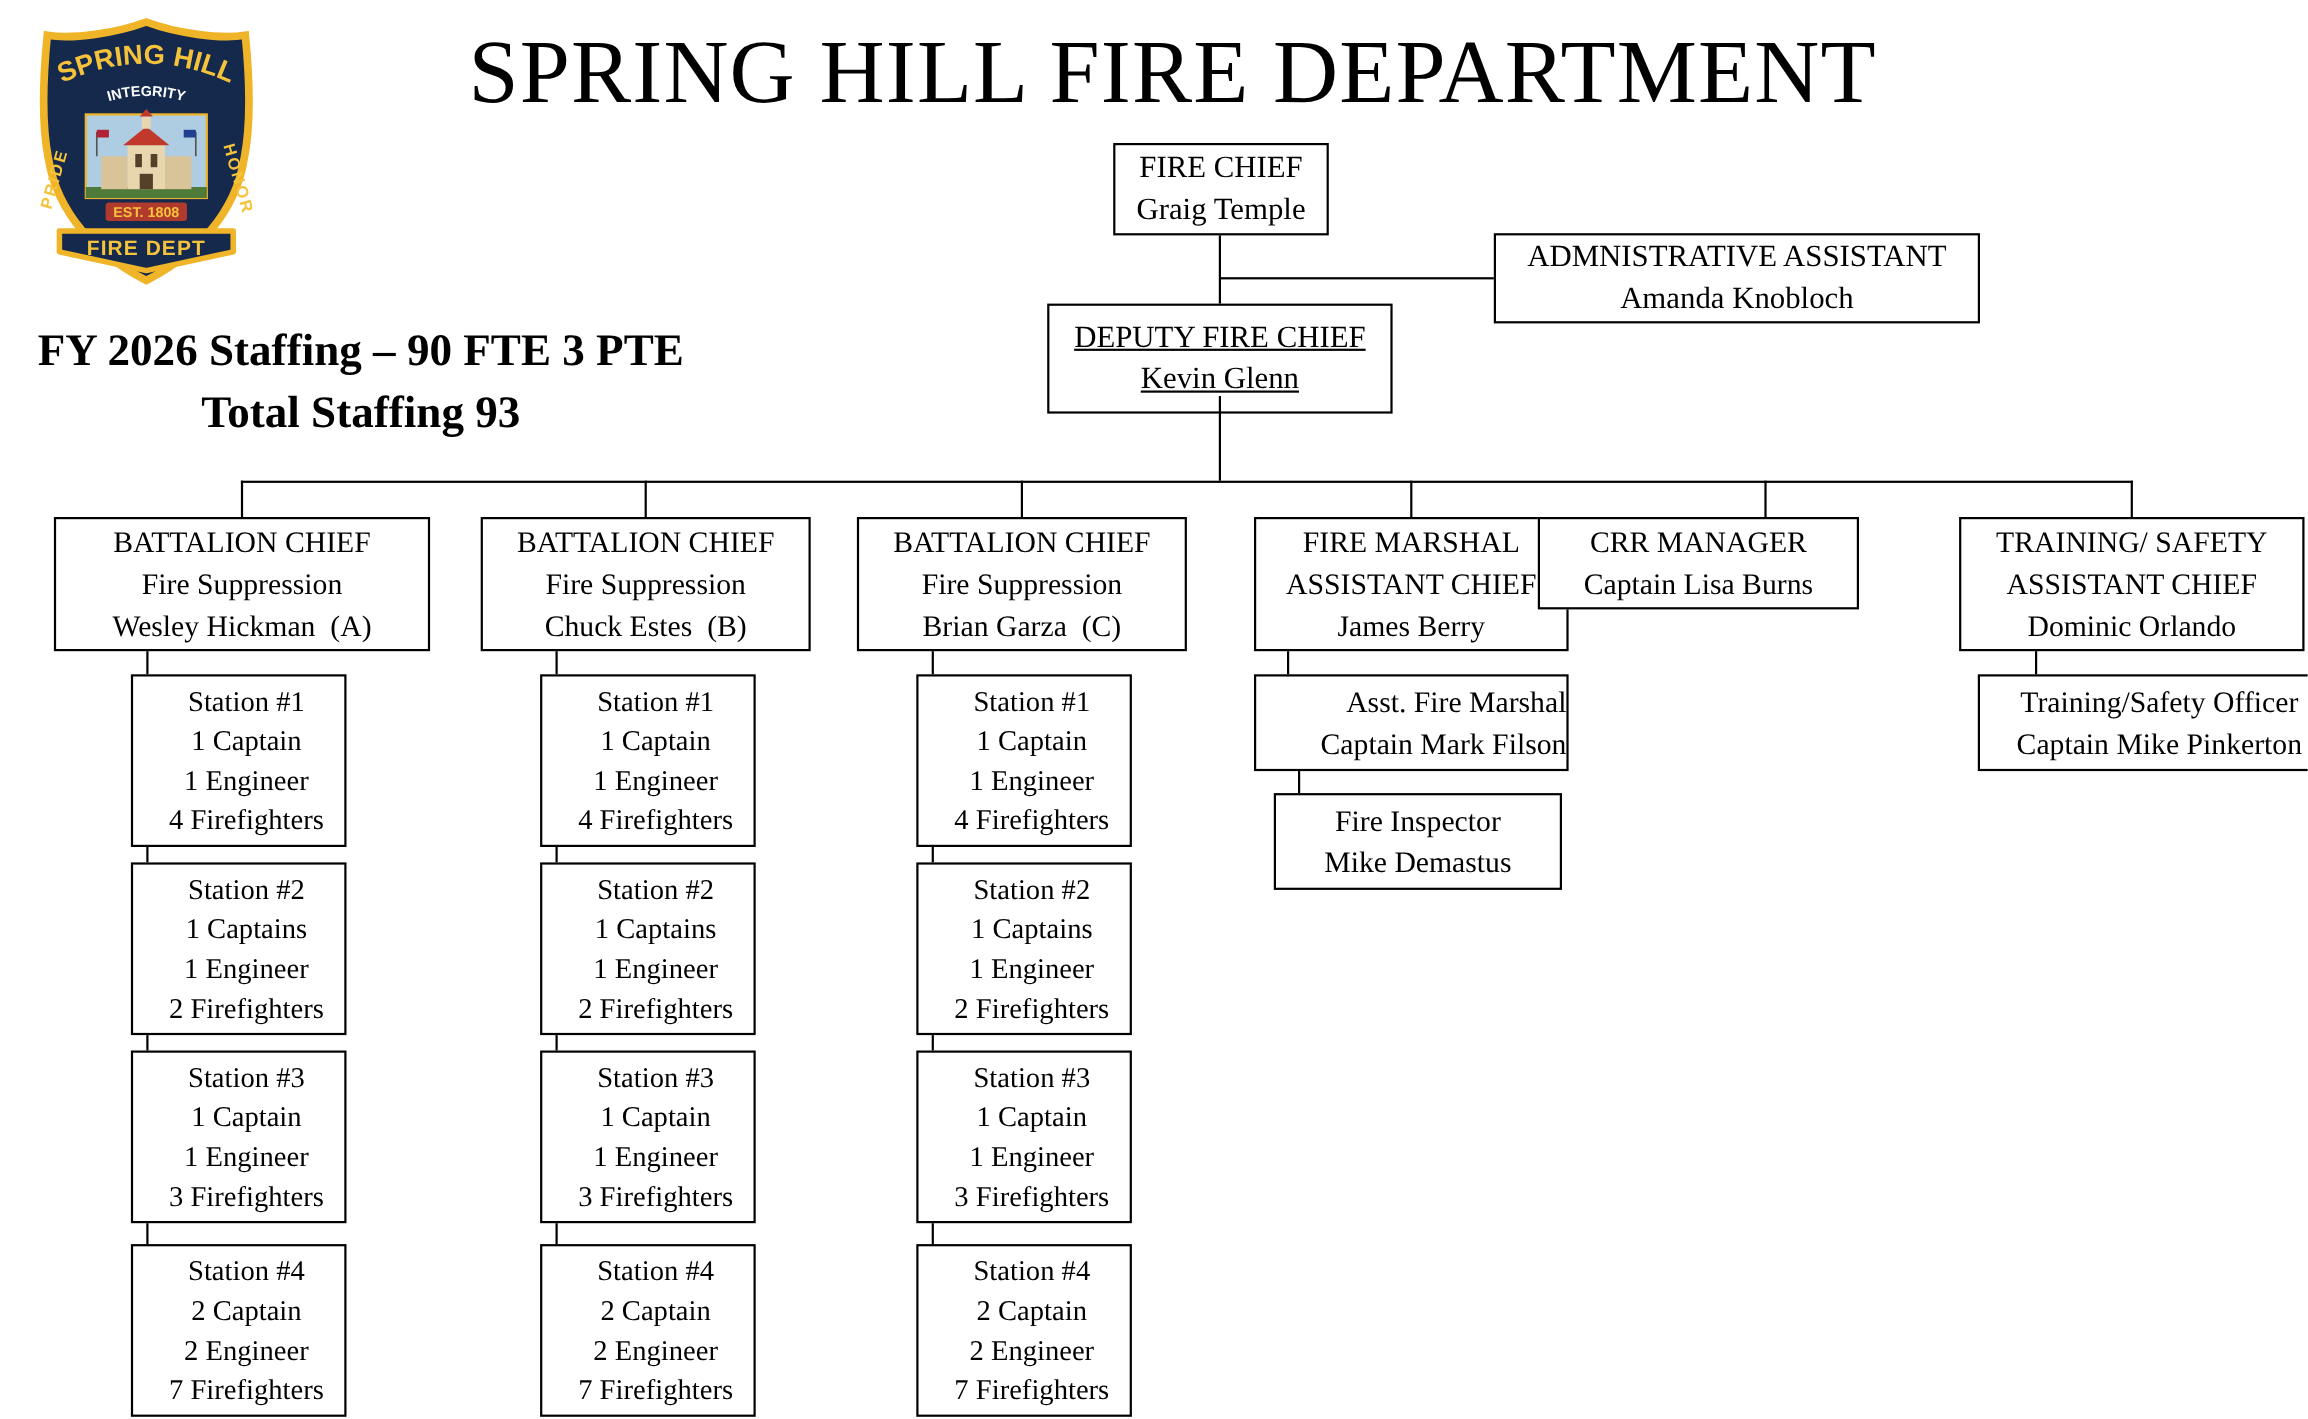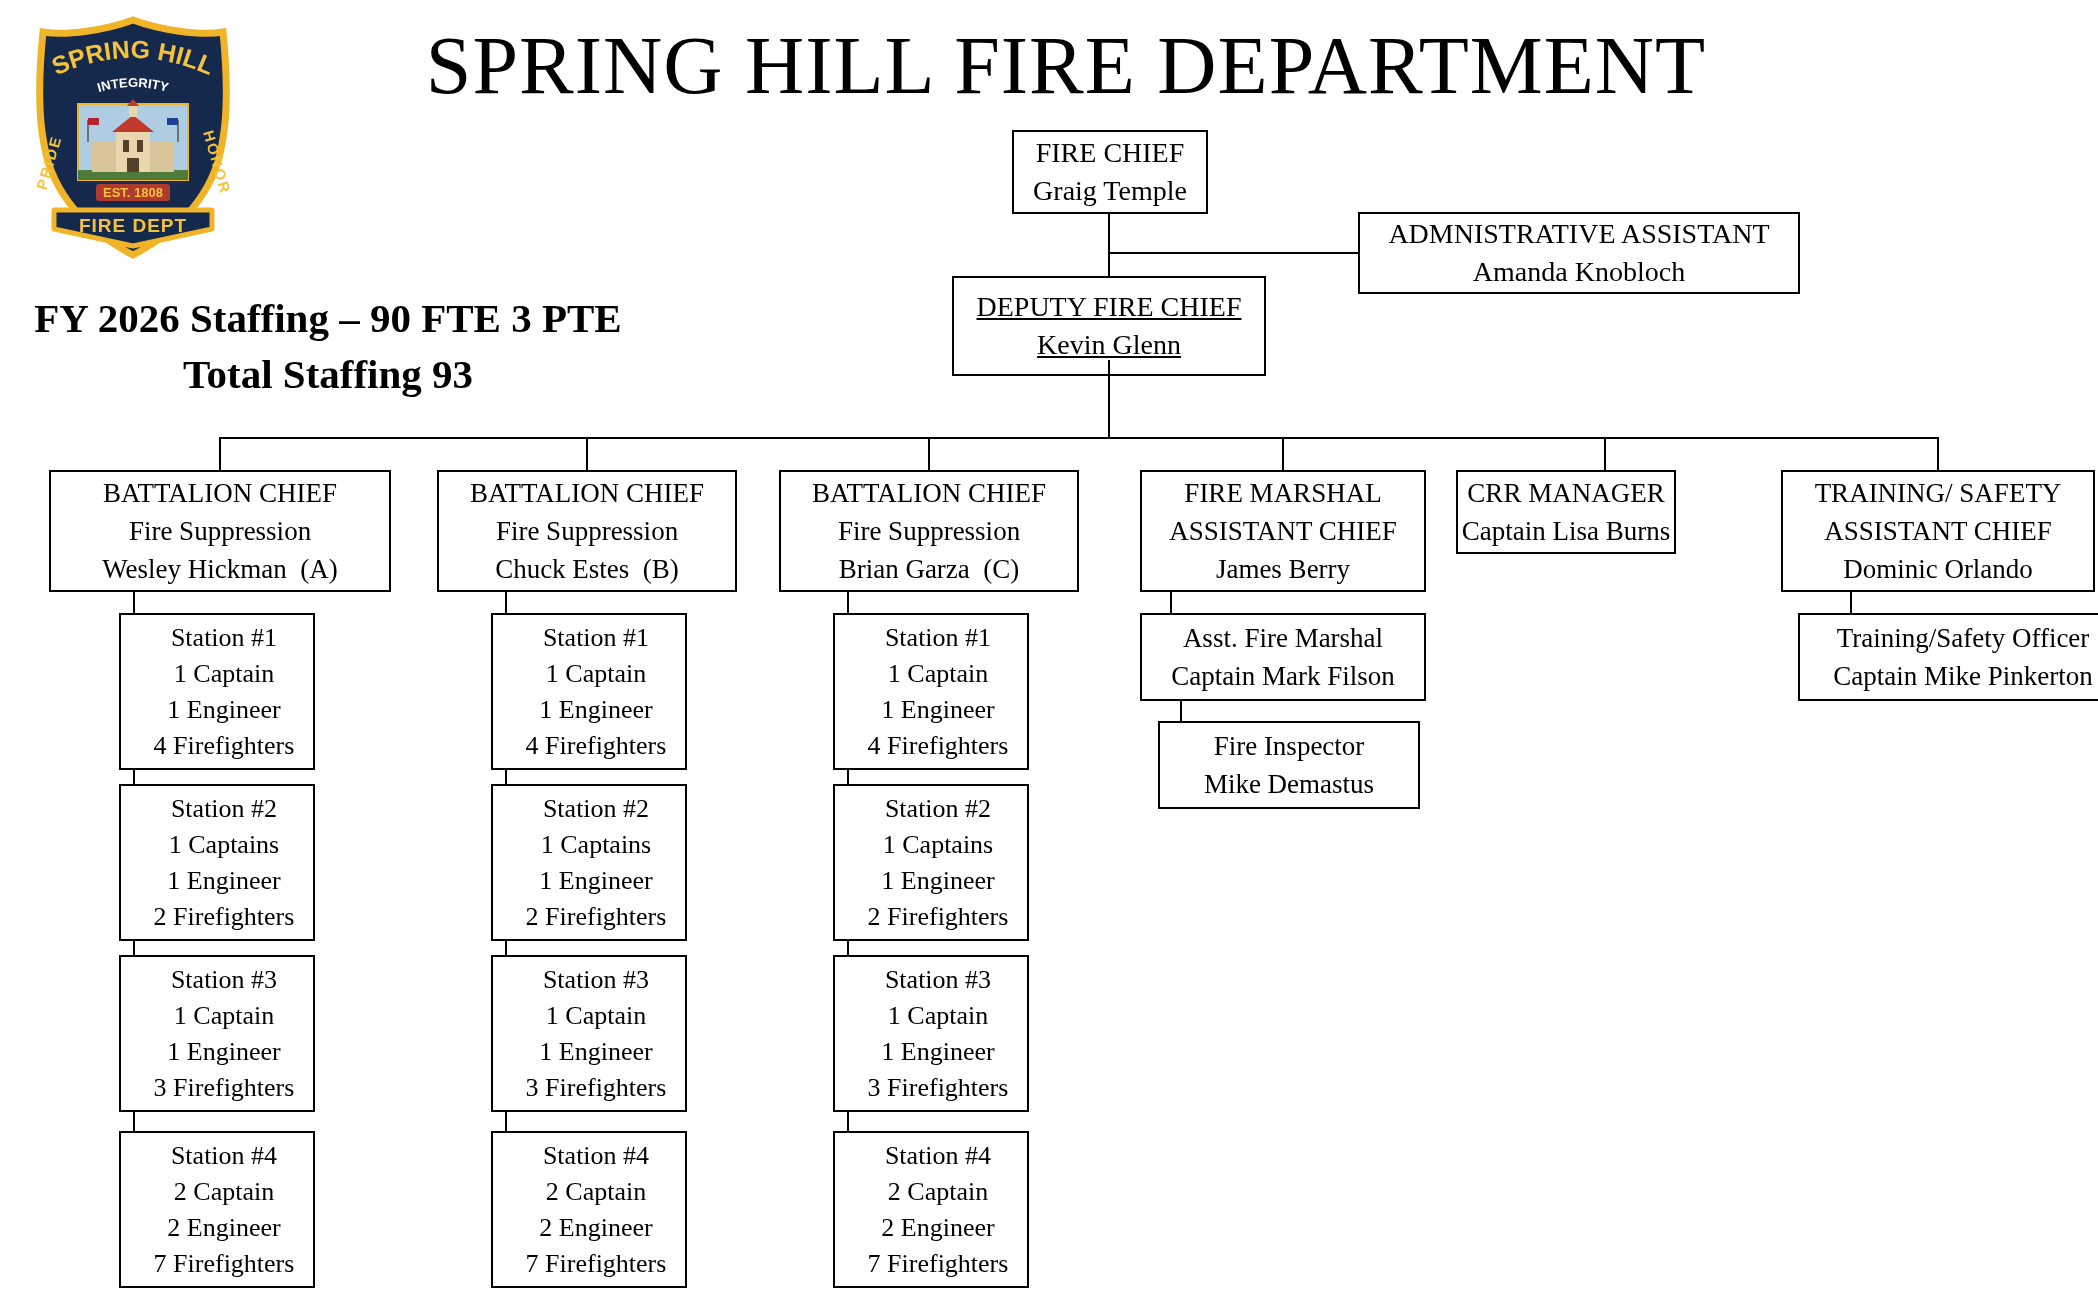--- a/index.html
+++ b/index.html
@@ -110,21 +110,21 @@
   <div class="box" style="left:779px; top:470px; width:300px; height:122px;">
       <div>BATTALION CHIEF</div>
       <div>Fire Suppression</div>
       <div>Brian Garza  (C)</div>
     </div>
   <div class="box" style="left:1140px; top:470px; width:286px; height:122px;">
       <div>FIRE MARSHAL</div>
       <div>ASSISTANT CHIEF</div>
       <div>James Berry</div>
     </div>
-  <div class="box" style="left:1456px; top:470px; width:220px; height:84px;">
+  <div class="box" style="left:1398px; top:470px; width:292px; height:84px;">
       <div>CRR MANAGER</div>
       <div>Captain Lisa Burns</div>
     </div>
   <div class="box" style="left:1781px; top:470px; width:314px; height:122px;">
       <div>TRAINING/ SAFETY</div>
       <div>ASSISTANT CHIEF</div>
       <div>Dominic Orlando</div>
     </div>
 
   <div class="box station" style="left:119px; top:613px; width:196px; height:157px;">
@@ -195,21 +195,21 @@
       <div>1 Engineer</div>
       <div>3 Firefighters</div>
     </div>
   <div class="box station" style="left:833px; top:1131px; width:196px; height:157px;">
       <div>Station #4</div>
       <div>2 Captain</div>
       <div>2 Engineer</div>
       <div>7 Firefighters</div>
     </div>
 
-  <div class="box" style="left:1140px; top:613px; width:286px; height:88px;">
+  <div class="box" style="left:1140px; top:613px; width:286px; height:88px;text-align:right;">
       <div>Asst. Fire Marshal</div>
       <div>Captain Mark Filson</div>
     </div>
   <div class="box" style="left:1158px; top:721px; width:262px; height:88px;">
       <div>Fire Inspector</div>
       <div>Mike Demastus</div>
     </div>
 
   <div class="box" style="left:1798px; top:613px; width:330px; height:88px;">
       <div>Training/Safety Officer</div>

